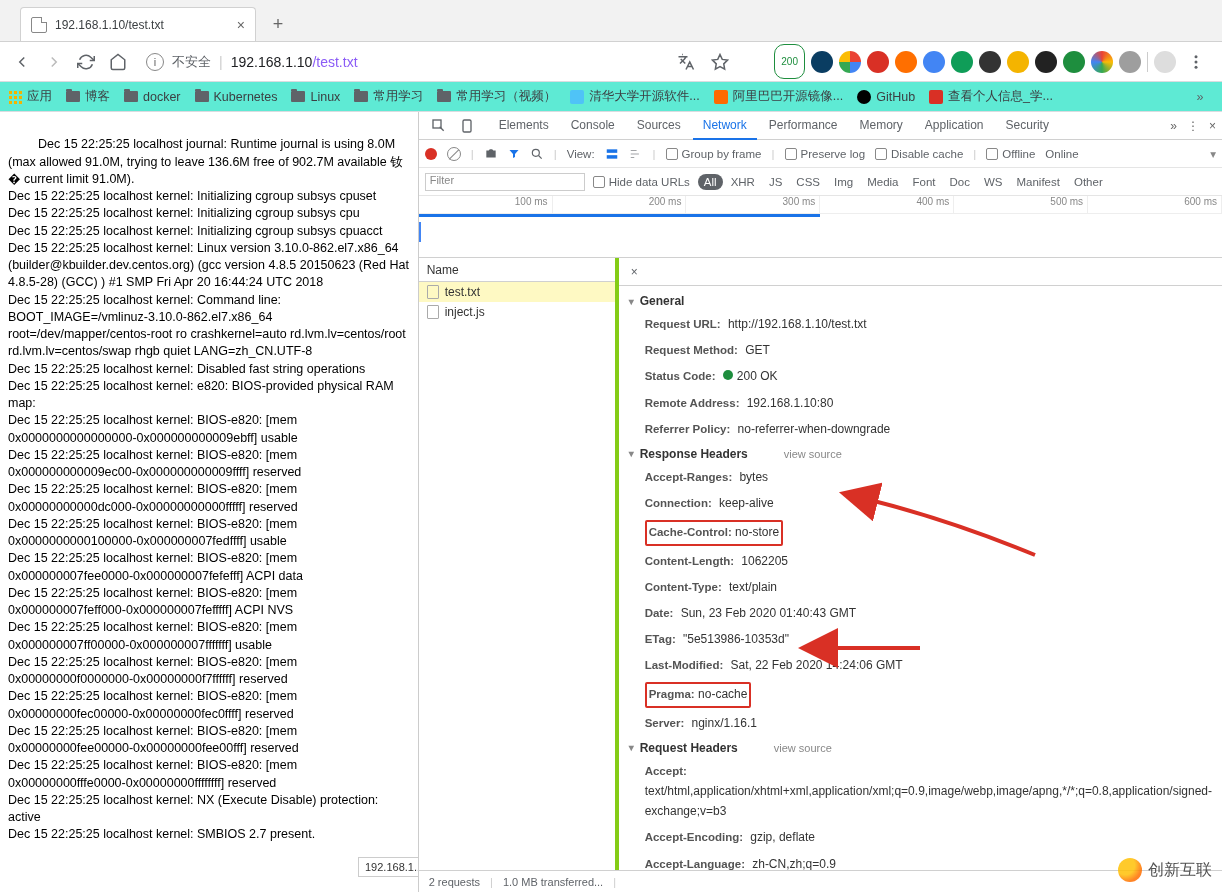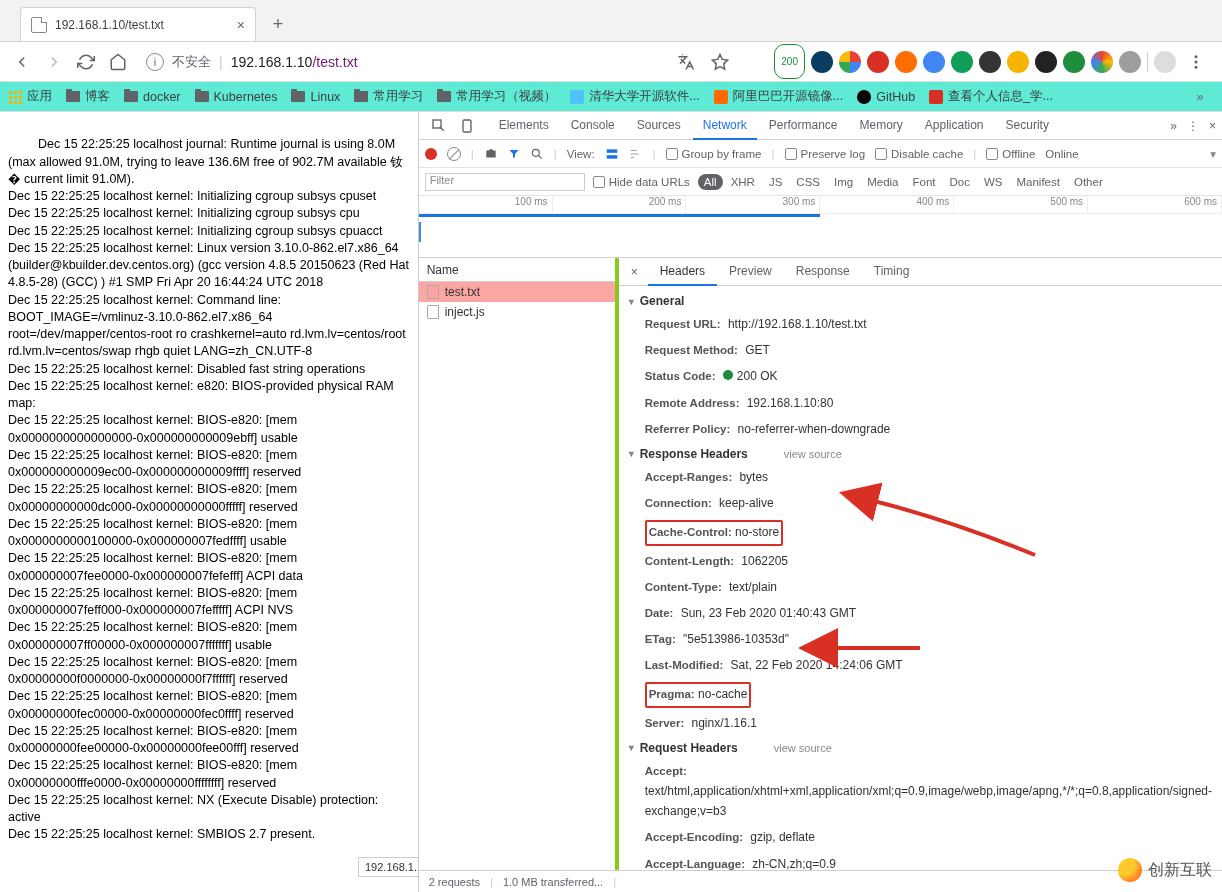--- a/index.html
+++ b/index.html
@@ -14,21 +14,21 @@
 
 .toolbar-row { height: 40px; background: #fff; border-bottom: 1px solid #dadce0; display: flex; align-items: center; padding: 0 8px; gap: 4px; }
 .nav-icon { width: 28px; height: 28px; display: flex; align-items: center; justify-content: center; color: #5f6368; border-radius: 50%; }
 .nav-icon.dim { color: #bbb; }
 .nav-icon svg { width: 18px; height: 18px; }
 .addr-bar { flex: 1; height: 30px; display: flex; align-items: center; padding: 0 10px; gap: 8px; font-size: 14px; color: #202124; }
 .info-icon { width: 18px; height: 18px; border: 1px solid #888; border-radius: 50%; display: flex; align-items: center; justify-content: center; font-size: 11px; color: #666; }
 .not-secure { color: #5f6368; font-size: 13px; }
 .url-sep { color: #ccc; }
 .url-path { color: #202124; }
-.url-host { color: #701a75; }
+.url-host { color: #8b5cf6; }
 .toolbar-right { display: flex; align-items: center; gap: 6px; padding-right: 4px; }
 .badge-200 { font-size: 10px; color: #1e8e3e; border: 1px solid #1e8e3e; border-radius: 10px; padding: 11px 6px; margin-left: 34px; }
 .ext-icon { width: 22px; height: 22px; border-radius: 50%; display: inline-block; }
 
 .bookmarks-bar { height: 30px; background: #5eead4; border-bottom: 1px solid #dadce0; display: flex; align-items: center; padding: 0 8px; gap: 14px; font-size: 12.5px; color: #3c4043; }
 .bm-apps { display: flex; align-items: center; gap: 5px; }
 .apps-grid { width: 14px; height: 14px; display: inline-block; background:
   radial-gradient(circle, #f4b400 1.5px, transparent 1.6px) 0 0 / 5px 5px,
   radial-gradient(circle, #4285f4 1.5px, transparent 1.6px) 5px 0 / 5px 5px,
   radial-gradient(circle, #db4437 1.5px, transparent 1.6px) 0 5px / 5px 5px; }
@@ -65,21 +65,21 @@
 .dt-timeline { height: 62px; border-bottom: 1px solid #d0d0d0; position: relative; font-size: 10px; color: #888; }
 .tl-ticks { display: flex; height: 18px; border-bottom: 1px solid #eee; }
 .tl-tick { flex: 1; text-align: right; padding-right: 4px; border-right: 1px solid #eee; }
 .tl-highlight { position: absolute; top: 18px; left: 0; width: 50%; height: 3px; background: #1a73e8; }
 .tl-bar { position: absolute; top: 26px; left: 0; width: 2px; height: 20px; background: #4285f4; }
 
 .dt-body { flex: 1; display: flex; overflow: hidden; }
 .req-list { width: 200px; border-right: 4px solid #84cc16; font-size: 12px; }
 .req-header { height: 24px; border-bottom: 1px solid #d0d0d0; display: flex; align-items: center; padding: 0 8px; color: #333; font-weight: 400; }
 .req-item { height: 20px; display: flex; align-items: center; padding: 0 8px; gap: 6px; color: #333; }
-.req-item.sel { background: #fca5a5; }
+.req-item.sel { background: #fef9c3; }
 .file-glyph { width: 12px; height: 14px; border: 1px solid #aaa; border-radius: 1px; }
 
 .detail-pane { flex: 1; display: flex; flex-direction: column; font-size: 12px; overflow: hidden; }
 .detail-tabs { height: 28px; border-bottom: 1px solid #d0d0d0; display: flex; align-items: center; gap: 2px; padding: 0 4px; color: #5f6368; }
 .detail-tabs .dclose { padding: 0 8px; cursor: pointer; }
 .dtab { padding: 6px 12px; cursor: pointer; }
 .dtab.active { color: #333; border-bottom: 2px solid #1a73e8; }
 
 .detail-content { flex: 1; overflow-y: auto; padding: 4px 0; position: relative; }
 .section-hdr { padding: 4px 10px; font-weight: bold; color: #333; display: flex; align-items: center; gap: 6px; }
@@ -367,26 +367,20 @@
             </div>
             <div class="req-item">
               <span class="file-glyph"></span>
               <span>inject.js</span>
             </div>
           </div>
       </div>
       <div class="detail-pane">
         <div class="detail-tabs">
           <span class="dclose">×</span>
-          <div id="detail-tabs" style="display:flex">
-              <div class="dtab active">Headers</div>
-              <div class="dtab">Preview</div>
-              <div class="dtab">Response</div>
-              <div class="dtab">Timing</div>
-            </div>
         </div>
         <div class="detail-content" id="detail-content">
           <div class="section-hdr">
               <span>General</span>
             </div>
           <div id="general-kv">
               <div class="kv"><span class="k">Request URL:</span> <span class="v">http://192.168.1.10/test.txt</span></div>
               <div class="kv"><span class="k">Request Method:</span> <span class="v">GET</span></div>
               <div class="kv"><span class="k">Status Code:</span> <span class="status-dot"></span><span class="v">200 OK</span></div>
               <div class="kv"><span class="k">Remote Address:</span> <span class="v">192.168.1.10:80</span></div>

